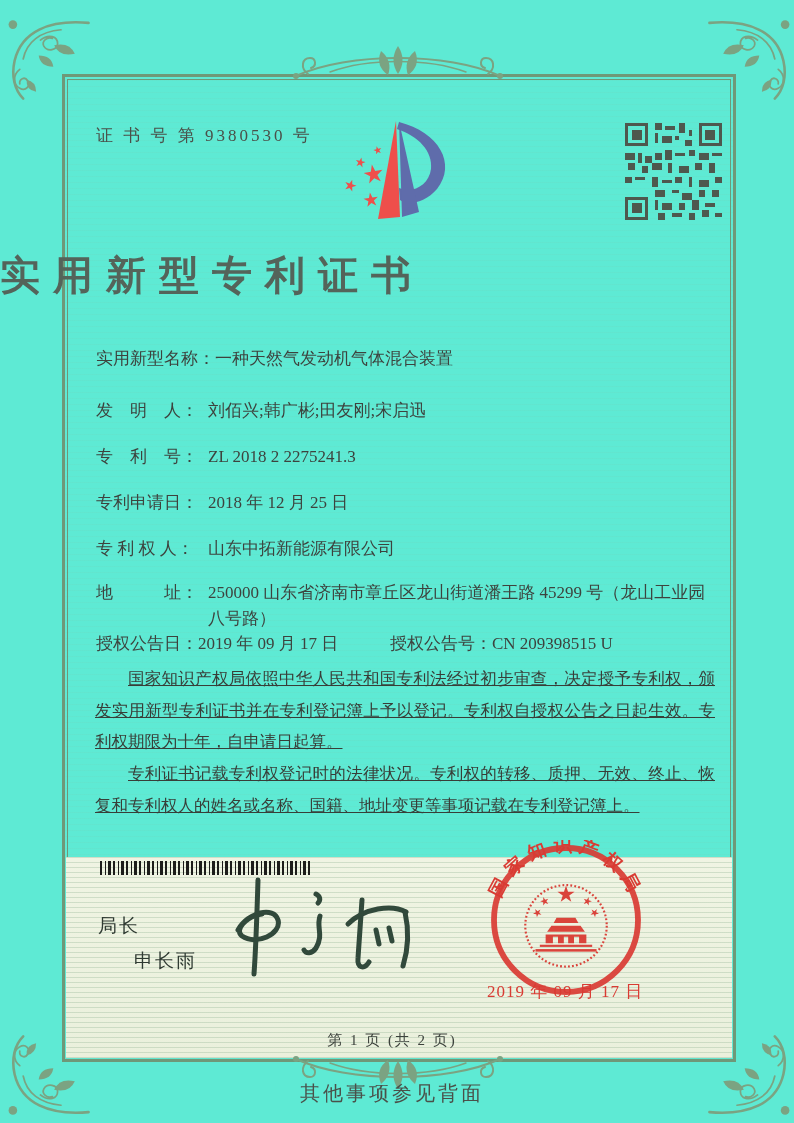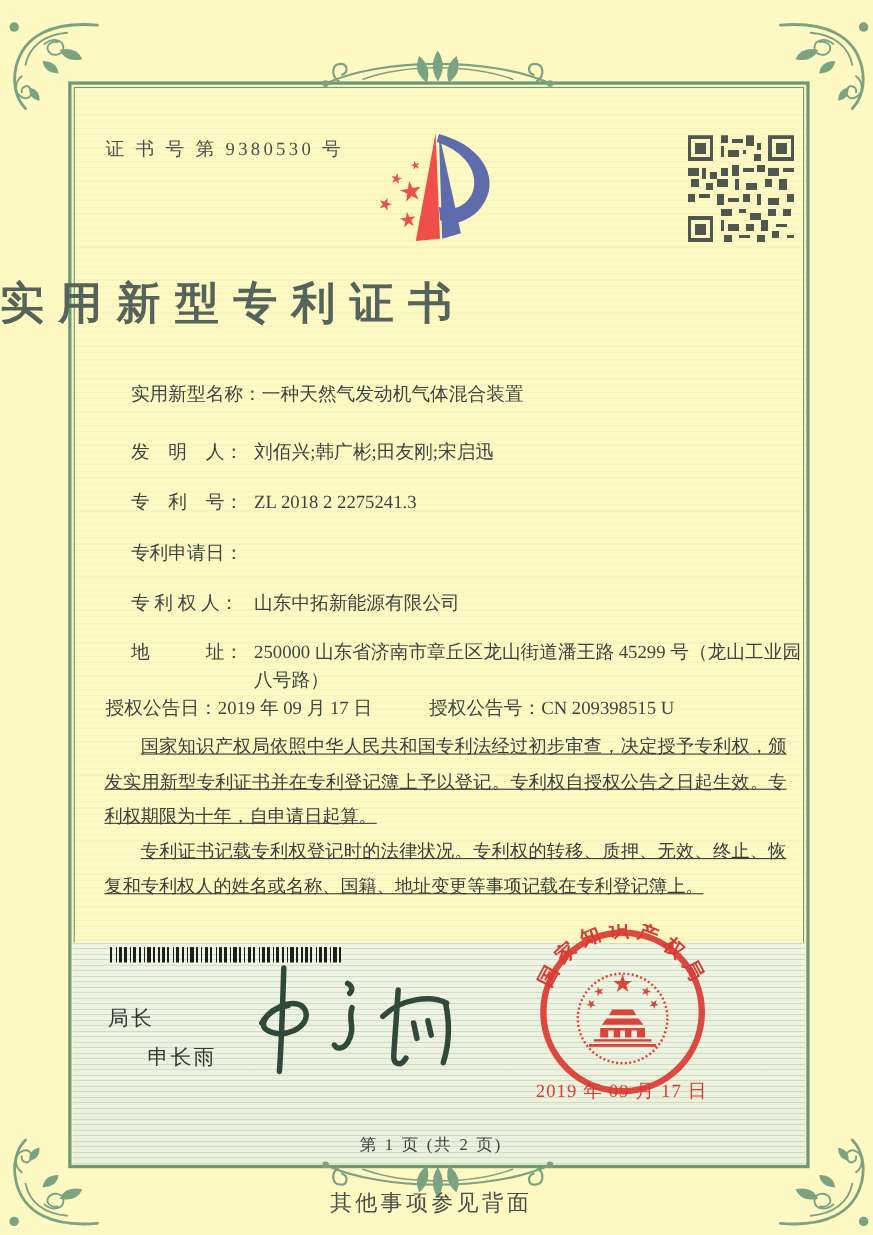--- a/index.html
+++ b/index.html
@@ -1,18 +1,18 @@
 <!DOCTYPE html>
 <html><head>
 <meta charset="utf-8">
 <style>
   html,body{margin:0;padding:0;background:#e8e8e0;}
   .page{
     position:relative; width:794px; height:1123px; margin:0 auto;
-    background:#fef9c3; overflow:hidden;
+    background:#5eead4; overflow:hidden;
     font-family:"Liberation Serif","DejaVu Serif",serif;
     color:#3d433e;
   }
   
   .frame{
     position:absolute; left:62px; top:74px; right:58px; bottom:61px;
     border:3px solid #6f9878;
     background:repeating-linear-gradient(0deg, rgba(140,175,140,0.07) 0 1px, rgba(0,0,0,0) 1px 6px);
   }
   .frame::after{
@@ -29,21 +29,21 @@
   .cert-no{
     position:absolute; left:96px; top:124px; font-size:17px;
     letter-spacing:3px; color:#4a5049;
   }
   .logo{ position:absolute; left:333px; top:112px; width:134px; height:118px; }
   .qr{ position:absolute; left:625px; top:123px; width:97px; height:97px; }
   .title{
     position:absolute; left:0; right:4px; top:248px; text-align:left;
     font-size:40px; font-weight:700; letter-spacing:13px; color:#54645a;
   }
-  .row{ position:absolute; left:96px; width:618px; display:flex; font-size:17px; line-height:1.5;margin-left:23px; }
+  .row{ position:absolute; left:96px; width:618px; display:flex; font-size:17px; line-height:1.5; }
   .row .lbl{ flex:0 0 112px; white-space:nowrap; }
   .row .val{ flex:1; }
   .r0{top:346px}.r1{top:398px}.r2{top:444px}.r3{top:490px}.r4{top:536px}.r5{top:580px}
   .grant-row{ position:absolute; left:96px; top:632px; width:618px; font-size:17px; }
   .grant-row .pair2{ position:absolute; left:294px; top:0; }
   .paras{
     position:absolute; left:95px; top:663px; width:620px;
     font-size:16.5px; line-height:1.92; text-align:justify; color:#383e38;text-decoration:underline;
   }
   .paras p{ margin:0; text-indent:2em; }
@@ -216,20 +216,21 @@
   <div class="row r1">
     <span class="lbl">发　明　人：</span>
     <span class="val">刘佰兴;韩广彬;田友刚;宋启迅</span>
   </div>
   <div class="row r2">
     <span class="lbl">专　利　号：</span>
     <span class="val">ZL 2018 2 2275241.3</span>
   </div>
   <div class="row r3">
     <span class="lbl">专利申请日：</span>
+    <span class="val">2018 年 12 月 25 日</span>
   </div>
   <div class="row r4">
     <span class="lbl">专 利 权 人：</span>
     <span class="val">山东中拓新能源有限公司</span>
   </div>
   <div class="row r5">
     <span class="lbl">地　　　址：</span>
     <span class="val">250000 山东省济南市章丘区龙山街道潘王路 45299 号（龙山工业园八号路）</span>
   </div>
 

